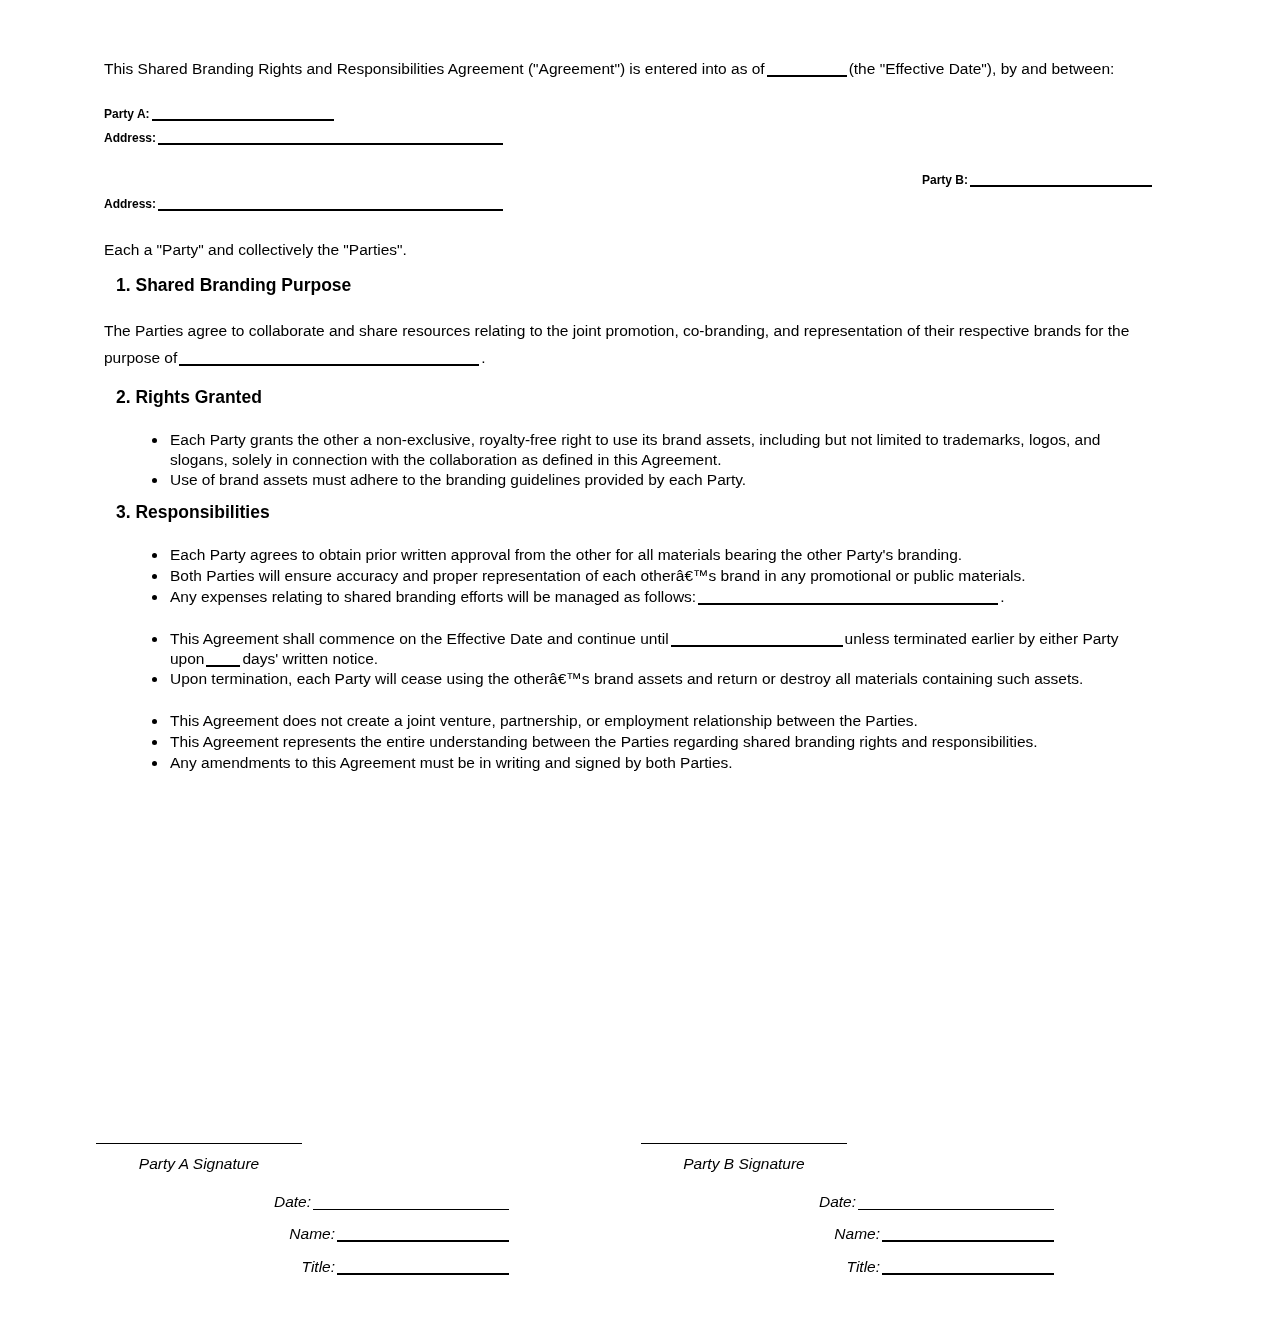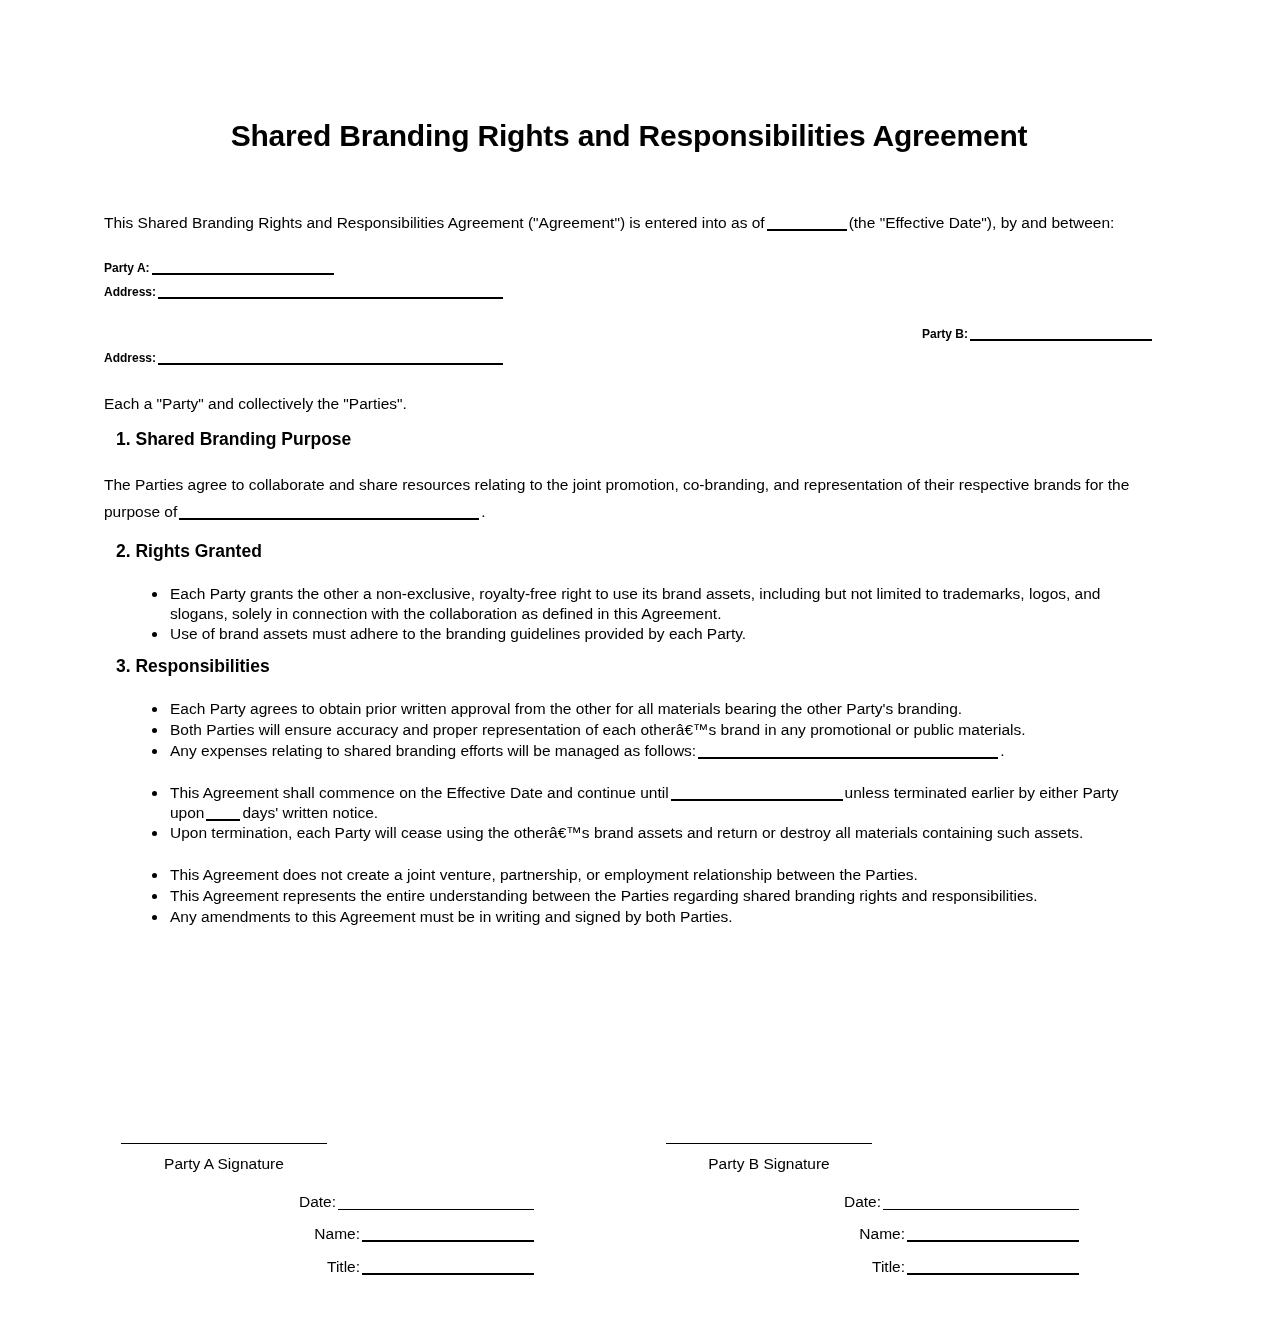--- a/index.html
+++ b/index.html
@@ -94,23 +94,24 @@
   .b-partyB  { width: 182px; }
   .b-addr    { width: 345px; }
   .b-purpose { width: 300px; }
   .b-expense { width: 300px; }
   .b-until   { width: 172px; }
   .b-days    { width: 34px; }
 
   
   .sig-area {
     position: absolute;
-    left: 121px;
+    left: 96px;
     top: 1143px;
     width: 1050px;
+    font-style: italic;
   }
   .sig-cols {
     display: flex;
     gap: 0;
   }
   .sig-col {
     width: 545px;
     box-sizing: border-box;
   }
   .sig-col.right { width: 505px; }
@@ -140,21 +141,20 @@
   .b-sig-name { width: 172px; }
   .b-sig-title{ width: 172px; }
 </style>
 </head>
 <body>
 
 <div class="page">
 
   <div class="content">
 
-    <h1 class="doc-title">Shared Branding Rights and Responsibilities Agreement</h1>
 
     <p class="intro"><span>This Shared Branding Rights and Responsibilities Agreement ("Agreement") is entered into as of</span><span class="blank b-date"></span><span>(the "Effective Date"), by and between:</span></p>
 
     <div class="party-block">
       <div class="party-row"><span>Party A:</span><span class="blank b-partyA"></span></div>
       <div class="party-row"><span>Address:</span><span class="blank b-addr"></span></div>
       <div class="party-row spaced-top"><span>Party B:</span><span class="blank b-partyB"></span></div>
       <div class="party-row"><span>Address:</span><span class="blank b-addr"></span></div>
     </div>
 

